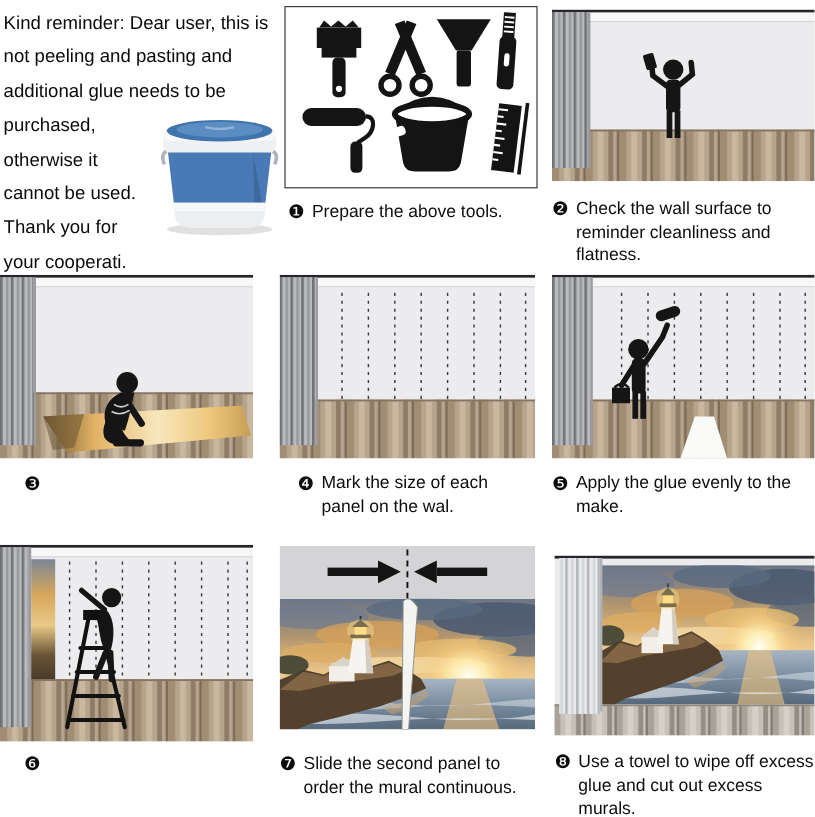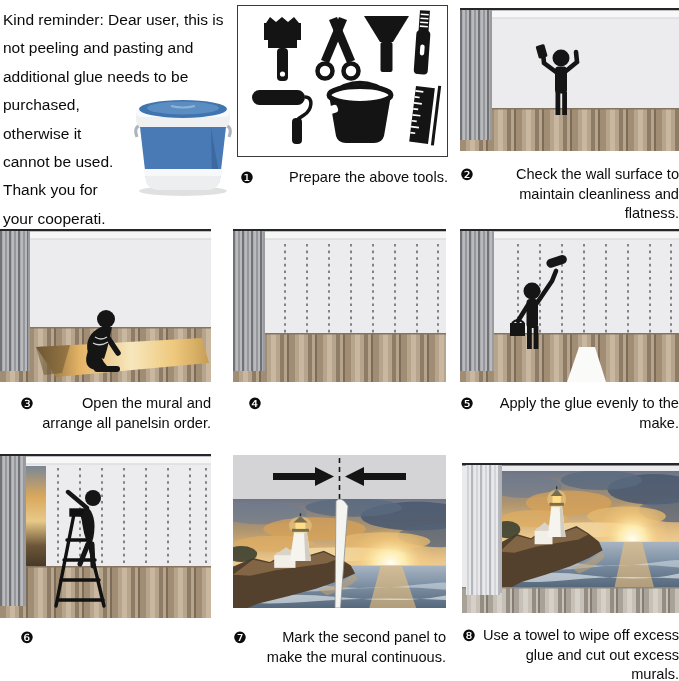--- a/index.html
+++ b/index.html
@@ -3,21 +3,21 @@
 <meta charset="utf-8">
 <style>
   html,body{margin:0;padding:0;background:#fff;}
   .canvas{position:relative;width:679px;height:681px;background:#ffffff;overflow:hidden;
           font-family:"Liberation Sans",sans-serif;color:#0c0c0c;}
   .panel{position:absolute;}
   .scene{display:block;}
   .scene svg{display:block;}
   .caption{display:flex;gap:6px;font-size:14.6px;line-height:19.6px;color:#0c0c0c;}
   .badge{font-size:15.5px;line-height:19.6px;flex:0 0 auto;}
-  .cap-text{flex:1 1 auto;text-align:right;}
+  .cap-text{flex:1 1 auto;}
   
   #reminder{left:3px;top:6px;width:232px;height:216px;font-size:15.5px;line-height:28.4px;color:#0a0a0a;}
   .bucket-wrap{float:right;width:104px;height:100px;margin:6px 0 0 2px;shape-margin:4px;}
   
   .tools-box{width:209px;height:150px;border:1px solid #3a3a3a;background:#fff;}
   
   #p1{left:237px;top:5px;width:211px;}   #p1 .caption{margin-top:11px;padding-left:3px;}
   #p2{left:460px;top:8px;width:219px;}   #p2 .caption{margin-top:14px;}
   #p3{left:0px;top:229px;width:211px;}   #p3 .caption{margin-top:12px;padding-left:20px;}
   #p4{left:233px;top:229px;width:213px;} #p4 .caption{margin-top:12px;padding-left:15px;}
@@ -223,21 +223,21 @@
           <rect x="95.5" y="84" width="4.8" height="23"></rect>
           <rect x="102.2" y="84" width="4.8" height="23"></rect>
           <path d="M96,64 L84,55 L83,45" fill="none" stroke="#151515" stroke-width="4.6" stroke-linecap="round"></path>
           <path d="M106,63 L117,54 L116,44" fill="none" stroke="#151515" stroke-width="4.6" stroke-linecap="round"></path>
           <rect x="77" y="37" width="9" height="13" rx="1.5" transform="rotate(-16 81 43)"></rect>
         </g>
       </svg>
     </div>
     <div class="caption">
       <span class="badge">❷</span>
-      <span class="cap-text">Check the wall surface to maintain cleanliness and flatness.</span>
+      <span class="cap-text">Check the wall surface to reminder cleanliness and flatness.</span>
     </div>
   </div>
 
   <div id="p3" class="panel">
     <div class="scene">
       <svg width="211" height="153" viewBox="0 0 211 153">
         <rect width="211" height="153" fill="#ececee"></rect>
         <rect width="211" height="2.5" fill="#26262a"></rect>
         <rect y="2.5" width="211" height="7" fill="#f7f7f8"></rect>
         <rect y="9.5" width="211" height="1" fill="#d6d6d8"></rect>
@@ -253,21 +253,20 @@
           <path d="M104,103 L118,124" stroke="#151515" stroke-width="5.5" stroke-linecap="round" fill="none"></path>
           <path d="M88,122 Q82,138 95,141 L112,142 Q101,132 100,124 Z"></path>
           <rect x="94" y="137" width="26" height="6" rx="3"></rect>
           <path d="M95,108 Q101,112 107,108" stroke="#fff" stroke-width="1.4" fill="none" opacity="0.8"></path>
           <path d="M93,114 Q100,118 108,113" stroke="#fff" stroke-width="1.4" fill="none" opacity="0.8"></path>
         </g>
       </svg>
     </div>
     <div class="caption">
       <span class="badge">❸</span>
-      <span class="cap-text">Open the mural and arrange all panelsin order.</span>
     </div>
   </div>
 
   <div id="p4" class="panel">
     <div class="scene">
       <svg width="213" height="153" viewBox="0 0 213 153">
         <rect width="213" height="153" fill="#ececee"></rect>
         <rect width="213" height="2.5" fill="#26262a"></rect>
         <rect y="2.5" width="213" height="7" fill="#f7f7f8"></rect>
         <rect y="9.5" width="213" height="1" fill="#d6d6d8"></rect>
@@ -282,20 +281,21 @@
             <line x1="118" y1="15" x2="118" y2="104"></line>
           <line x1="140" y1="15" x2="140" y2="104"></line>
             <line x1="162" y1="15" x2="162" y2="104"></line>
           <line x1="184" y1="15" x2="184" y2="104"></line>
             <line x1="205" y1="15" x2="205" y2="104"></line>
         </g>
       </svg>
     </div>
     <div class="caption">
       <span class="badge">❹</span>
+      <span class="cap-text">Mark the size of each panel on the wal.</span>
     </div>
   </div>
 
   <div id="p5" class="panel">
     <div class="scene">
       <svg width="219" height="153" viewBox="0 0 219 153">
         <rect width="219" height="153" fill="#ececee"></rect>
         <rect width="219" height="2.5" fill="#26262a"></rect>
         <rect y="2.5" width="219" height="7" fill="#f7f7f8"></rect>
         <rect y="9.5" width="219" height="1" fill="#d6d6d8"></rect>
@@ -388,21 +388,21 @@
           <rect x="131" y="18" width="42" height="7"></rect>
           <polygon points="131,12 131,31 112,21.5"></polygon>
         </g>
         <line x1="106.5" y1="3" x2="106.5" y2="46" stroke="#141414" stroke-width="1.6" stroke-dasharray="5 4"></line>
         <use href="#mural" xlink:href="#mural" x="0" y="44" width="213" height="109"></use>
         <path d="M103,46 Q108,40 115,51 L107.5,153 L102,153 Z" fill="#f4f4f1" stroke="#8e8e8e" stroke-width="0.8"></path>
       </svg>
     </div>
     <div class="caption">
       <span class="badge">❼</span>
-      <span class="cap-text">Mark the second panel to make the mural continuous.</span>
+      <span class="cap-text">Slide the second panel to order the mural continuous.</span>
     </div>
   </div>
 
   <div id="p8" class="panel">
     <div class="scene">
       <svg width="217" height="150" viewBox="0 0 217 150">
         <rect width="217" height="150" fill="#ebebee"></rect>
         <rect width="217" height="2.5" fill="#26262a"></rect>
         <rect y="124" width="217" height="26" fill="url(#woodP2)"></rect>
         <rect y="124" width="217" height="1.5" fill="#8d867c"></rect>

